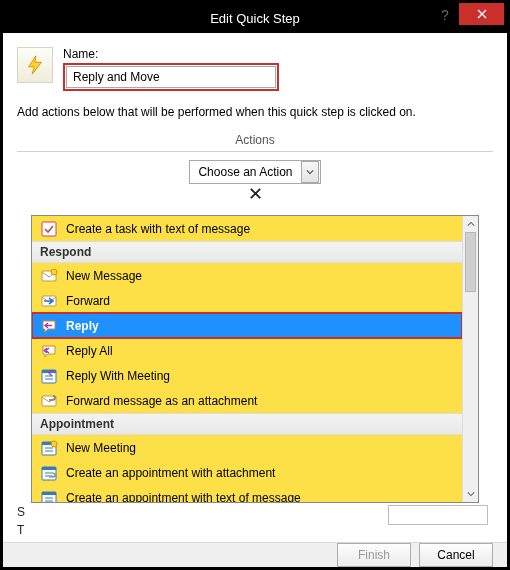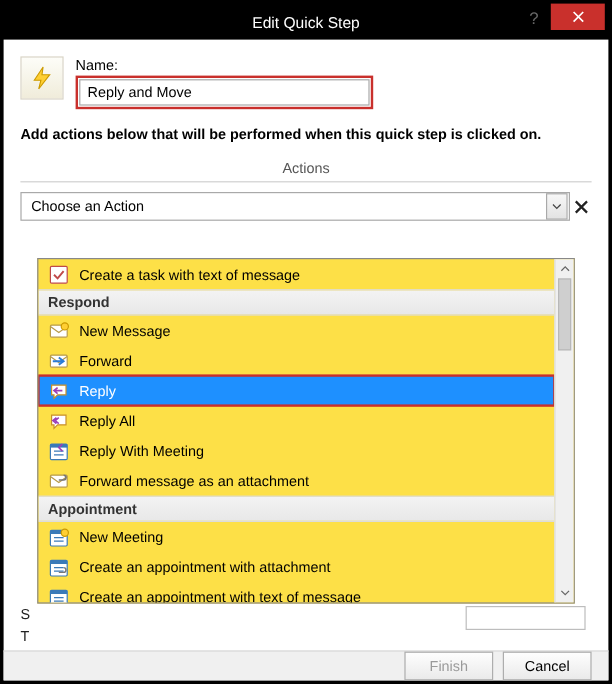--- a/index.html
+++ b/index.html
@@ -37,30 +37,30 @@
   .name-row { display: flex; align-items: flex-start; gap: 10px; margin-bottom: 14px; }
   .bolt-box {
     width: 36px; height: 36px; border: 1px solid #d9d4c6;
     background: linear-gradient(#fdfdf8,#f0ecda);
     display: flex; align-items: center; justify-content: center;
   }
   .bolt-box svg { width: 22px; height: 22px; }
   .name-col { flex: 1; }
   .name-label { margin-bottom: 2px; }
   .name-box-hl {
-    border: 2px solid #c9302c; padding: 1px; display: inline-block; width: 248px;
+    border: 2px solid #c9302c; padding: 1px; display: inline-block; width: 216px;
   }
   .name-input {
     width: 100%; height: 22px; border: 1px solid #a9a9a9;
     padding: 0 6px; font: inherit; background: #fff;
   }
-  .hint { margin: 0 0 14px 0; font-weight: bold; }
+  .hint { margin: 0 0 14px 0; }
   .section-label { color: #555; margin-bottom: 4px; text-align: center; }
   .section-rule { height: 1px; background: #d0d0d0; margin-bottom: 8px; }
-  .action-row { display: flex; align-items: center; gap: 0; }
+  .action-row { display: flex; align-items: center; gap: 0; flex-direction: column; }
   .combo {
     flex: 1; height: 24px; border: 1px solid #a9a9a9; background: #fff;
     display: flex; align-items: center; position: relative;
   }
   .combo-text { padding: 0 8px; flex: 1; }
   .combo-btn {
     width: 18px; height: 22px; border: 1px solid #a9a9a9;
     background: linear-gradient(#f7f7f7,#e3e3e3);
     display: flex; align-items: center; justify-content: center;
     margin-right: 1px;
@@ -82,21 +82,21 @@
     height: 25px; display: flex; align-items: center; gap: 8px;
     padding: 0 8px;
   }
   .dd-item .ico { width: 18px; height: 18px; display:flex;align-items:center;justify-content:center; }
   .dd-header {
     height: 22px; display: flex; align-items: center; padding: 0 8px;
     background: linear-gradient(#f3f3f3,#e8e8e8); border-top: 1px solid #dcdcdc; border-bottom: 1px solid #dcdcdc;
     font-weight: bold; color: #333;
   }
   .dd-item.selected { background: #1e90ff; color: #fff; }
-  .dd-item.selected.hl { outline: 2px solid #c9302c; outline-offset: -1px; }
+  .dd-item.selected.hl { outline: 2px solid #c9302c; outline-offset: -1px; font-weight: bold; }
   .obs-left {
     position: absolute; left: 14px; top: 470px; font-size: 12px; color: #222;
     line-height: 18px;
   }
   .obs-right {
     position: absolute; right: 19px; top: 472px; width: 100px; height: 20px;
     border: 1px solid #bdbdbd; background: #fff;
   }
   .footer {
     position: absolute; left: 0; right: 0; bottom: 0; height: 25px;

